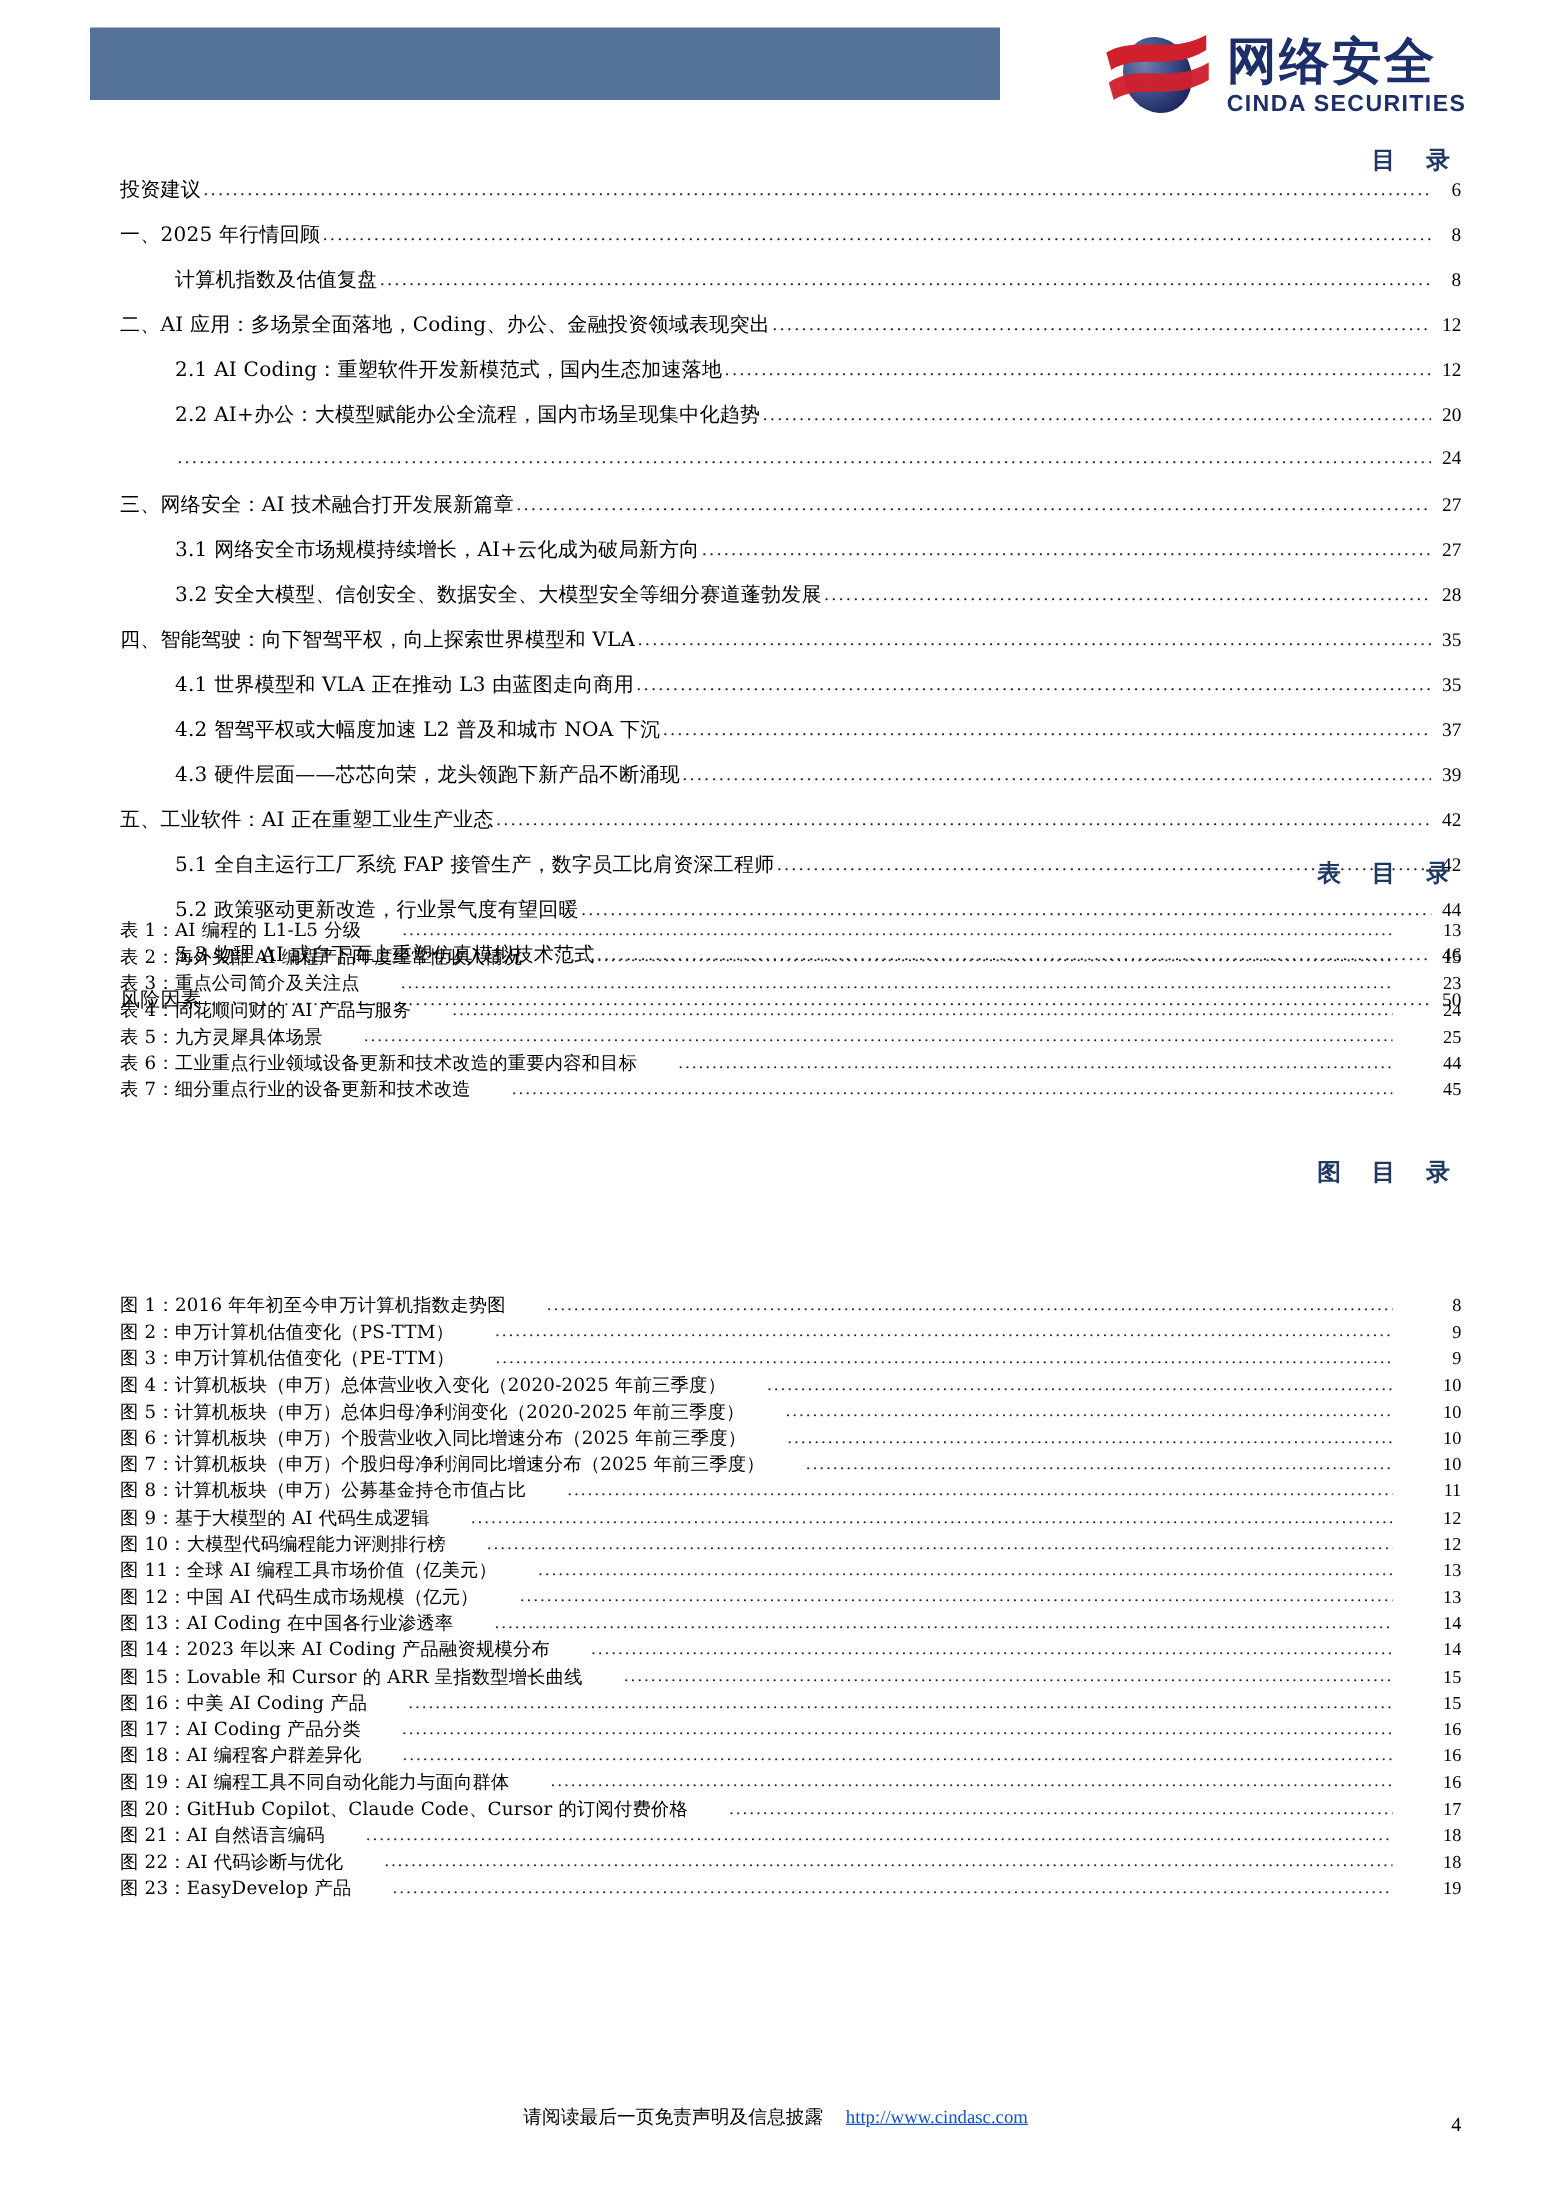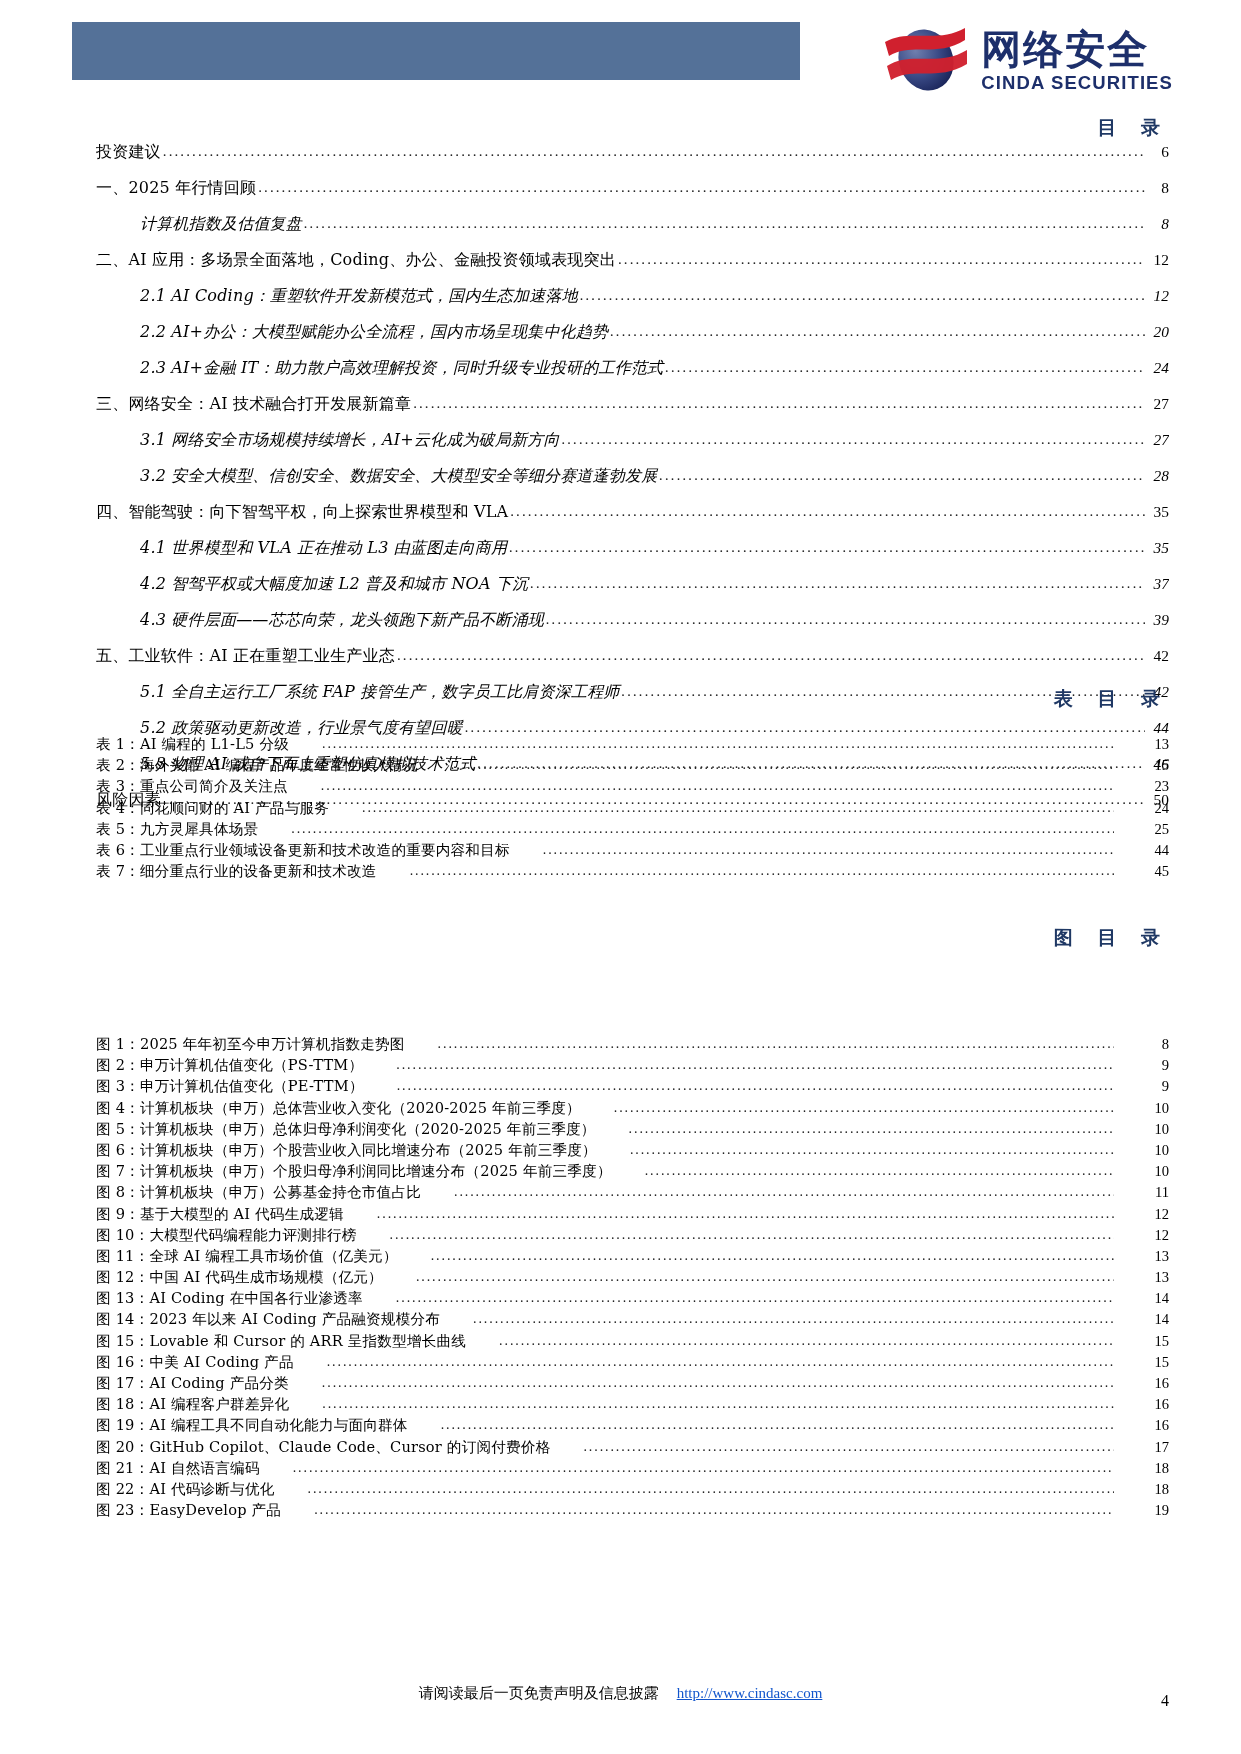--- a/index.html
+++ b/index.html
@@ -120,21 +120,21 @@
     font-family: "Liberation Serif", "DejaVu Serif", serif;
     font-size: 15.4px;
     text-align: right;
     min-width: 22px;
   }
 
   
   .main-toc .toc-row { height: 36px; }
   .main-toc .toc-label { font-size: 16px; }
   .main-toc .lvl1 { padding-left: 0; }
-  .main-toc .lvl2 { padding-left: 44px; font-style: italic; }
+  .main-toc .lvl2 { padding-left: 44px; }
 
   
   .list-toc .toc-row { height: 21.2px; gap: 31px; }
   .list-toc .toc-label,
   .list-toc .toc-page { font-size: 14.6px; }
   .list-toc .toc-dots { font-size: 14px; letter-spacing: 1.9px; }
 
   
   .footer {
     position: absolute;
@@ -226,21 +226,20 @@
         <span class="toc-label">2.1 AI Coding：重塑软件开发新模范式，国内生态加速落地</span>
         <span class="toc-dots">....................................................................................................................................................................................................................................................................</span>
         <span class="toc-page">12</span>
       </div>
       <div class="toc-row lvl2">
         <span class="toc-label">2.2 AI+办公：大模型赋能办公全流程，国内市场呈现集中化趋势</span>
         <span class="toc-dots">....................................................................................................................................................................................................................................................................</span>
         <span class="toc-page">20</span>
       </div>
       <div class="toc-row lvl2">
-        <span class="toc-label">2.3 AI+金融 IT：助力散户高效理解投资，同时升级专业投研的工作范式</span>
         <span class="toc-dots">....................................................................................................................................................................................................................................................................</span>
         <span class="toc-page">24</span>
       </div>
       <div class="toc-row lvl1">
         <span class="toc-label">三、网络安全：AI 技术融合打开发展新篇章</span>
         <span class="toc-dots">....................................................................................................................................................................................................................................................................</span>
         <span class="toc-page">27</span>
       </div>
       <div class="toc-row lvl2">
         <span class="toc-label">3.1 网络安全市场规模持续增长，AI+云化成为破局新方向</span>
@@ -336,21 +335,21 @@
         <span class="toc-label">表 7：细分重点行业的设备更新和技术改造</span>
         <span class="toc-dots">....................................................................................................................................................................................................................................................................</span>
         <span class="toc-page">45</span>
       </div>
     </div>
 
   <div class="toc-heading" style="top:925px;">图 目 录</div>
 
   <div class="toc-block list-toc" id="figures-list" style="top:1035px;">
       <div class="toc-row">
-        <span class="toc-label">图 1：2025 年年初至今申万计算机指数走势图</span>
+        <span class="toc-label">图 1：2016 年年初至今申万计算机指数走势图</span>
         <span class="toc-dots">....................................................................................................................................................................................................................................................................</span>
         <span class="toc-page">8</span>
       </div>
       <div class="toc-row">
         <span class="toc-label">图 2：申万计算机估值变化（PS-TTM）</span>
         <span class="toc-dots">....................................................................................................................................................................................................................................................................</span>
         <span class="toc-page">9</span>
       </div>
       <div class="toc-row">
         <span class="toc-label">图 3：申万计算机估值变化（PE-TTM）</span>

